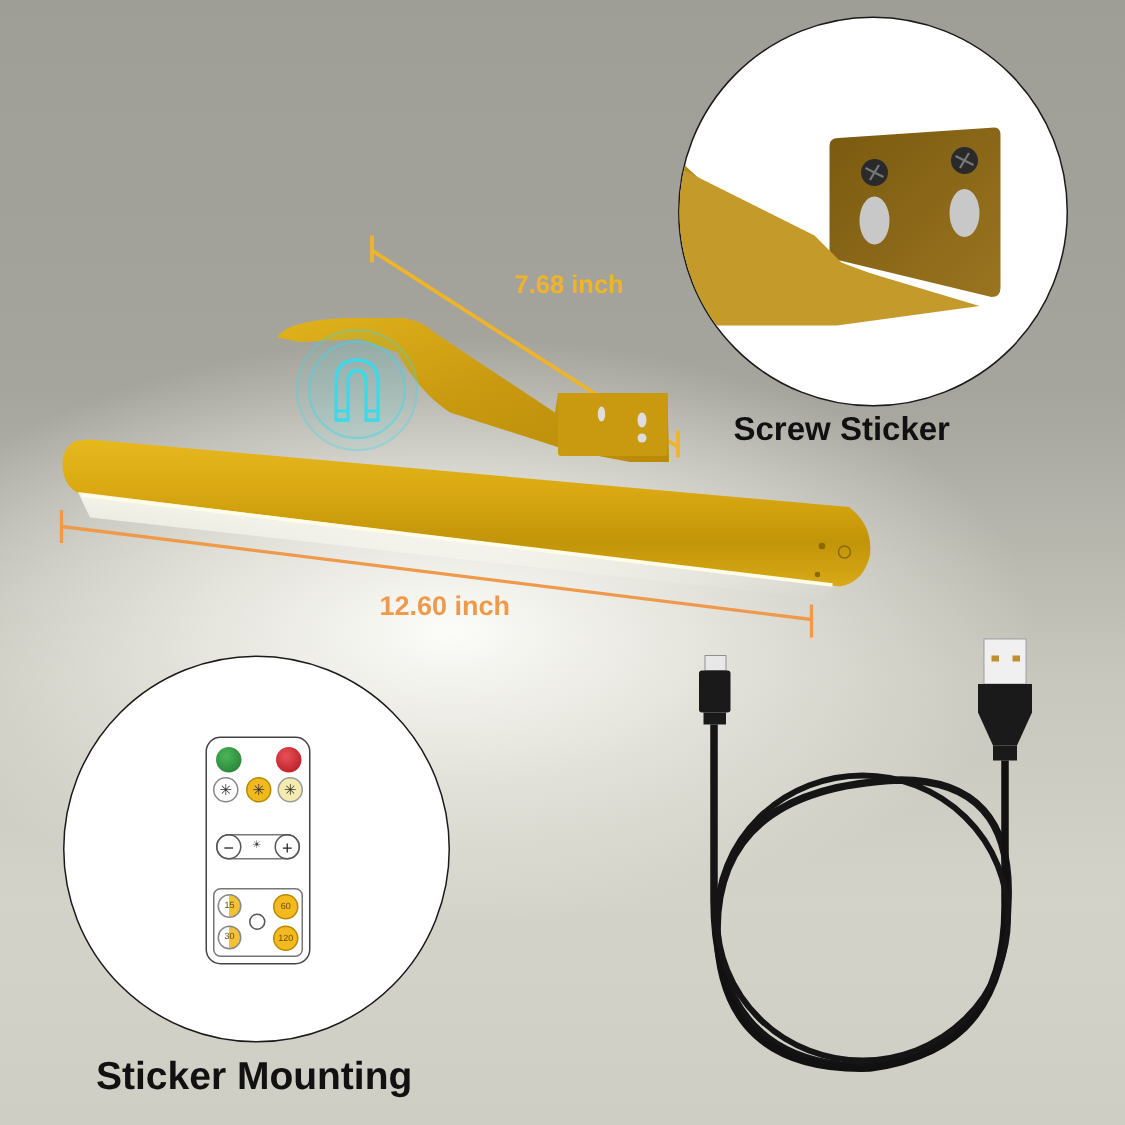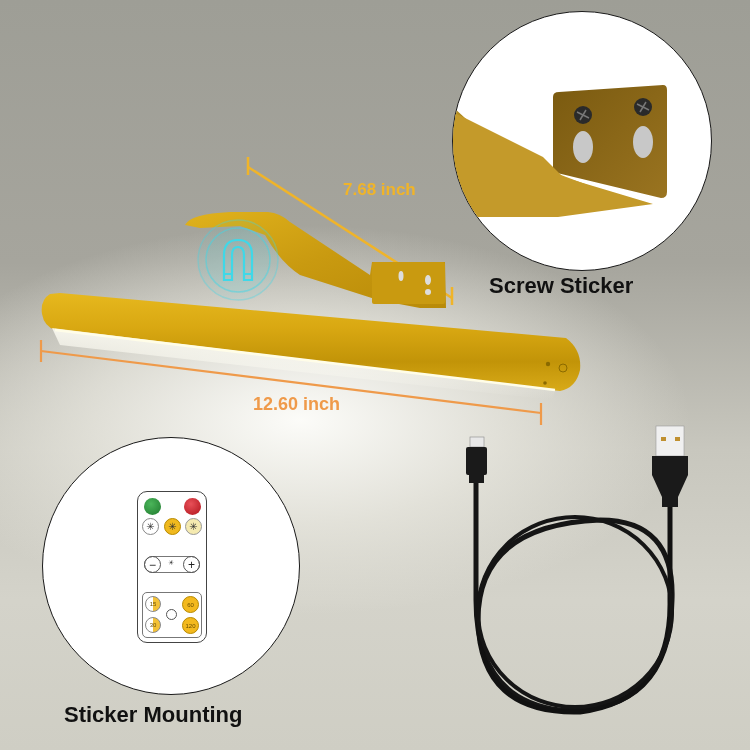--- a/index.html
+++ b/index.html
@@ -129,21 +129,21 @@
   </div>
   <div class="timer-box">
     <div class="btn" style="left:2px;top:3px;width:16px;height:16px;border:1px solid #888;background:linear-gradient(90deg,#fff 50%,#f3c136 50%);">15</div>
     <div class="btn" style="left:2px;top:24px;width:16px;height:16px;border:1px solid #888;background:linear-gradient(90deg,#fff 50%,#f3c136 50%);">30</div>
     <div style="position:absolute;left:23px;top:16px;width:9px;height:9px;border:1px solid #555;border-radius:50%;"></div>
     <div class="btn" style="left:39px;top:3px;width:17px;height:17px;border:1px solid #b88a00;background:#f3b91e;">60</div>
     <div class="btn" style="left:39px;top:24px;width:17px;height:17px;border:1px solid #b88a00;background:#f3b91e;">120</div>
   </div>
 </div>
 
-<div class="label" style="left:64px;top:702px;font-size:22px;">Sticker Mounting</div>
+<div class="label" style="left:64px;top:702px;font-size:26px;">Sticker Mounting</div>
 
 <svg width="750" height="750" style="left:0;top:0;">
 
   <rect x="470" y="437" width="14" height="10" fill="#e8e8e8" stroke="#888" stroke-width="0.6"></rect>
   <rect x="466" y="447" width="21" height="28" rx="2" fill="#1a1a1a"></rect>
   <rect x="469" y="475" width="15" height="8" fill="#1a1a1a"></rect>
 
   <rect x="656" y="426" width="28" height="30" fill="#f0f0f0" stroke="#999" stroke-width="0.6"></rect>
   <rect x="661" y="437" width="5" height="4" fill="#c09030"></rect>
   <rect x="675" y="437" width="5" height="4" fill="#c09030"></rect>

